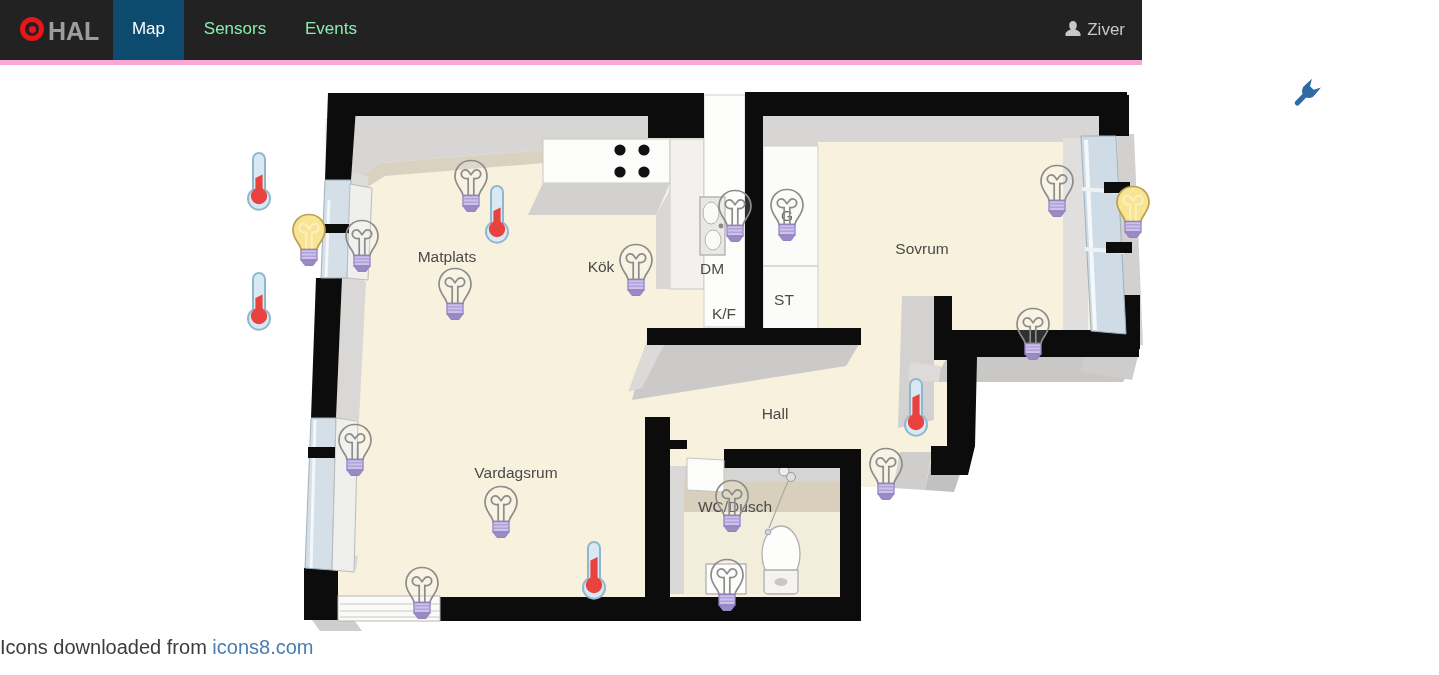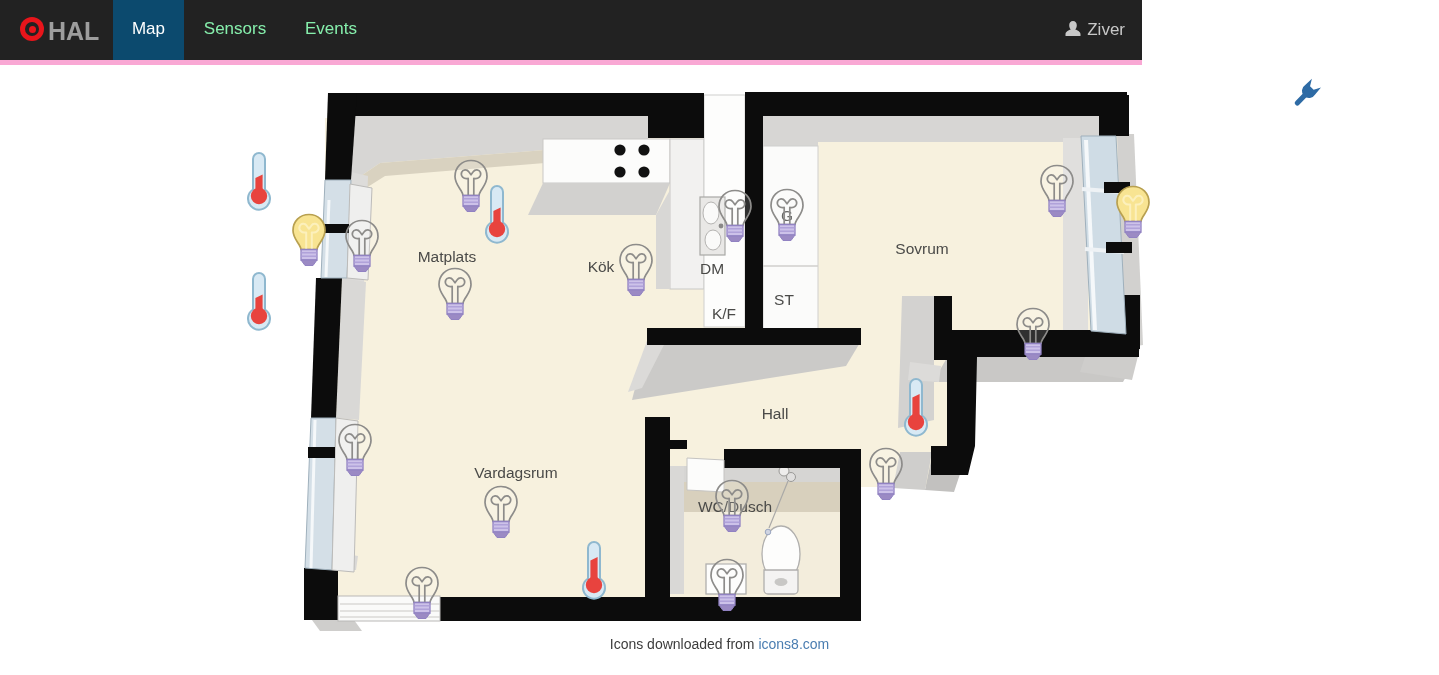--- a/index.html
+++ b/index.html
@@ -8,21 +8,21 @@
   #nav{position:absolute;left:0;top:0;width:1142px;height:60px;background:#222;border-bottom:5px solid #f9a8d4;}
   #brand{position:absolute;left:48px;top:17px;color:#9d9d9d;font-size:25px;font-weight:bold;}
   #logo{position:absolute;left:20px;top:17px;width:24px;height:24px;border-radius:50%;background:#e8151b;}
   #logo .mid{position:absolute;left:5px;top:5px;width:14px;height:14px;border-radius:50%;background:#222;}
   #logo .dot{position:absolute;left:8.5px;top:8.5px;width:7px;height:7px;border-radius:50%;background:#e8151b;}
   .tab{position:absolute;top:0;height:60px;line-height:58px;font-size:17px;color:#86efac;text-align:center;}
   #tab-map{left:113px;width:71px;background:#0c4a6e;color:#fff;}
   #tab-sensors{left:184px;width:102px;}
   #tab-events{left:286px;width:90px;}
   #user{position:absolute;right:17px;top:0;height:60px;line-height:60px;color:#c8c8c8;font-size:17px;font-weight:normal;}
-  #footer{position:absolute;left:0;top:636px;width:1439px;text-align:center;font-size:14px;color:#3c3c3c;}
+  #footer{position:absolute;left:0;top:636px;width:1439px;text-align:left;font-size:20px;color:#3c3c3c;}
   #footer a{color:#4a7db1;text-decoration:none;}
 </style>
 </head>
 <body>
 <div id="page">
 
   <div id="nav">
 
     <div id="logo">
         <div class="mid"></div>

